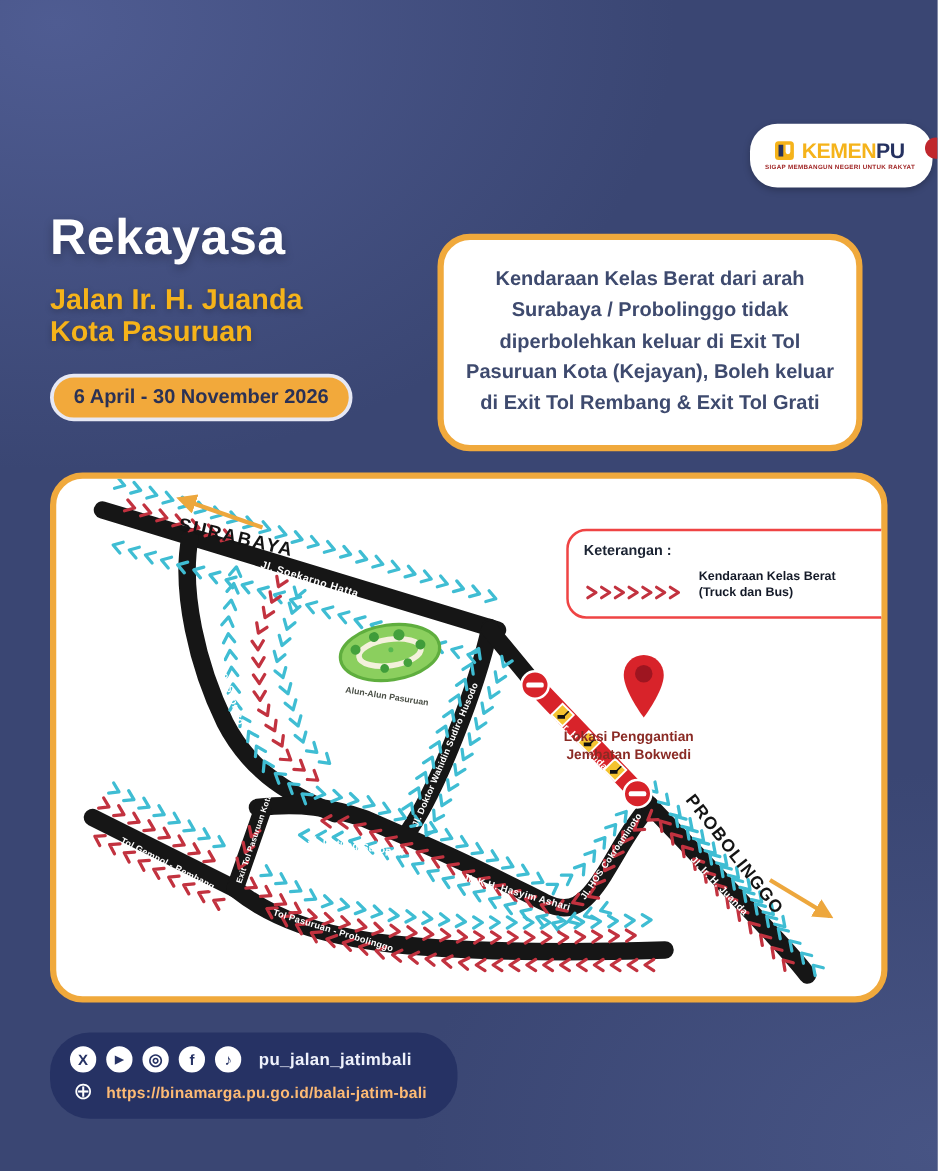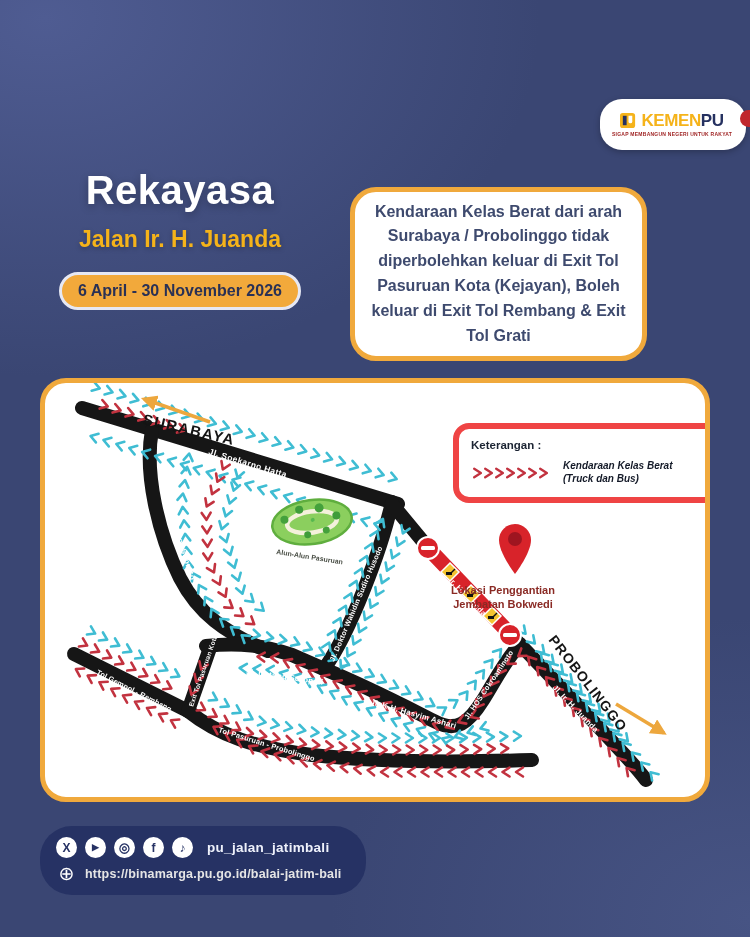--- a/index.html
+++ b/index.html
@@ -17,57 +17,57 @@
     padding:3px 14px 4px 12px;box-shadow:0 2px 6px rgba(0,0,0,.25);}
   .logo-row{display:flex;align-items:center;gap:4px;}
   .logo-mark{width:17px;height:17px;display:block;}
   .logo-text{font-size:17px;font-weight:800;letter-spacing:-.4px;line-height:1;}
   .logo-kemen{color:#f5b31a;}
   .logo-pu{color:#253160;}
   .logo-tagline{font-size:5px;font-weight:700;color:#9c1c1c;letter-spacing:.25px;margin-top:2px;white-space:nowrap;}
   .red-dot{right:-7px;top:110px;width:17px;height:17px;border-radius:50%;background:#c0272d;}
 
   
-  .title-block{left:40px;top:168px;width:280px;text-align:center;color:#fff;}
+  .title-block{left:40px;top:168px;width:280px;text-align:left;color:#fff;}
   .title-line{font-size:40px;font-weight:800;line-height:1.1;letter-spacing:.5px;
     text-shadow:0 3px 8px rgba(0,0,0,.28);}
   .subtitle{margin-top:14px;font-size:23px;font-weight:800;line-height:1.15;color:#f5b31a;
     text-shadow:0 2px 5px rgba(0,0,0,.25);}
   .date-pill{display:inline-block;margin-top:20px;background:#f2a93b;border:3px solid #e6e8f4;
     border-radius:26px;padding:7px 16px;font-size:16px;font-weight:700;color:#2a3155;white-space:nowrap;}
 
   
-  .notice{left:350px;top:187px;width:297px;height:174px;background:#fff;border:5px solid #f0a93c;
+  .notice{left:350px;top:187px;width:340px;height:174px;background:#fff;border:5px solid #f0a93c;
     border-radius:26px;box-sizing:border-box;display:flex;align-items:center;justify-content:flex-end;
     padding:10px 16px;text-align:center;font-size:16px;font-weight:600;color:#3e4a6e;line-height:1.55;}
 
   
   .map-panel{left:40px;top:378px;width:670px;height:424px;background:#fff;border:5px solid #f0a93c;
     border-radius:26px;box-sizing:border-box;overflow:hidden;}
   .map-svg{position:absolute;left:0;top:0;}
   .legend{position:absolute;left:408px;top:40px;width:268px;box-sizing:border-box;background:#fff;
-    border:6px solid #ef4444;border-radius:16px;padding:10px 12px 12px 12px;}
+    border:2px solid #ef4444;border-radius:16px;padding:10px 12px 12px 12px;}
   .legend-title{font-size:11.5px;font-weight:800;color:#1c2433;}
-  .legend-row{display:flex;align-items:center;gap:10px;margin-top:9px;font-style:italic;}
+  .legend-row{display:flex;align-items:flex-end;gap:10px;margin-top:9px;}
   .legend-label{font-size:10px;font-weight:800;color:#141a28;line-height:1.25;width:118px;}
   .pin-label{position:absolute;left:380px;top:200px;width:156px;text-align:center;
     font-size:11px;font-weight:800;color:#8a2a24;line-height:1.3;}
 
   
   .footer{left:40px;top:826px;background:#263264;border-radius:32px;
     padding:11px 24px 12px 16px;display:inline-flex;flex-direction:column;gap:6px;}
   .f-row{display:flex;align-items:center;gap:8px;}
   .s-icon{width:21px;height:21px;border-radius:50%;background:#fff;color:#263264;
     display:flex;align-items:center;justify-content:center;font-size:12px;font-weight:800;line-height:1;}
   .s-icon.yt{font-size:9px;}
   .s-icon.ig{font-size:13px;}
   .s-icon.tk{font-size:12px;}
   .globe{width:21px;text-align:center;font-size:19px;color:#fff;line-height:1;}
   .handle{margin-left:6px;font-size:13.5px;font-weight:700;color:#eef1fb;letter-spacing:.3px;}
-  .url{font-size:12.5px;font-weight:600;color:#e5e5e5;letter-spacing:.2px;}
+  .url{font-size:12.5px;font-weight:600;color:#fdba74;letter-spacing:.2px;}
 </style>
 </head>
 <body>
 
 <div class="page">
 
   <div class="abs logo-pill">
     <div class="logo-row">
       <svg class="logo-mark" viewBox="0 0 18 18">
         <rect x="0" y="1" width="16" height="16" rx="3" fill="#f5b31a"></rect>
@@ -79,20 +79,21 @@
       </div>
     </div>
     <div class="logo-tagline">SIGAP MEMBANGUN NEGERI UNTUK RAKYAT</div>
   </div>
   <div class="abs red-dot"></div>
 
   <div class="abs title-block">
     <div class="title-line">Rekayasa</div>
     <div class="subtitle">
       <div>Jalan Ir. H. Juanda</div>
+      <div>Kota Pasuruan</div>
     </div>
     <div class="date-pill">6 April - 30 November 2026</div>
   </div>
 
   <div class="abs notice">
     <div>Kendaraan Kelas Berat dari arah Surabaya / Probolinggo tidak diperbolehkan keluar di Exit Tol Pasuruan Kota (Kejayan), Boleh keluar di Exit Tol Rembang &amp; Exit Tol Grati</div>
   </div>
 
   <div class="abs map-panel">
     <svg id="mapsvg" class="map-svg" width="660" height="414" viewBox="5 5 660 414">

